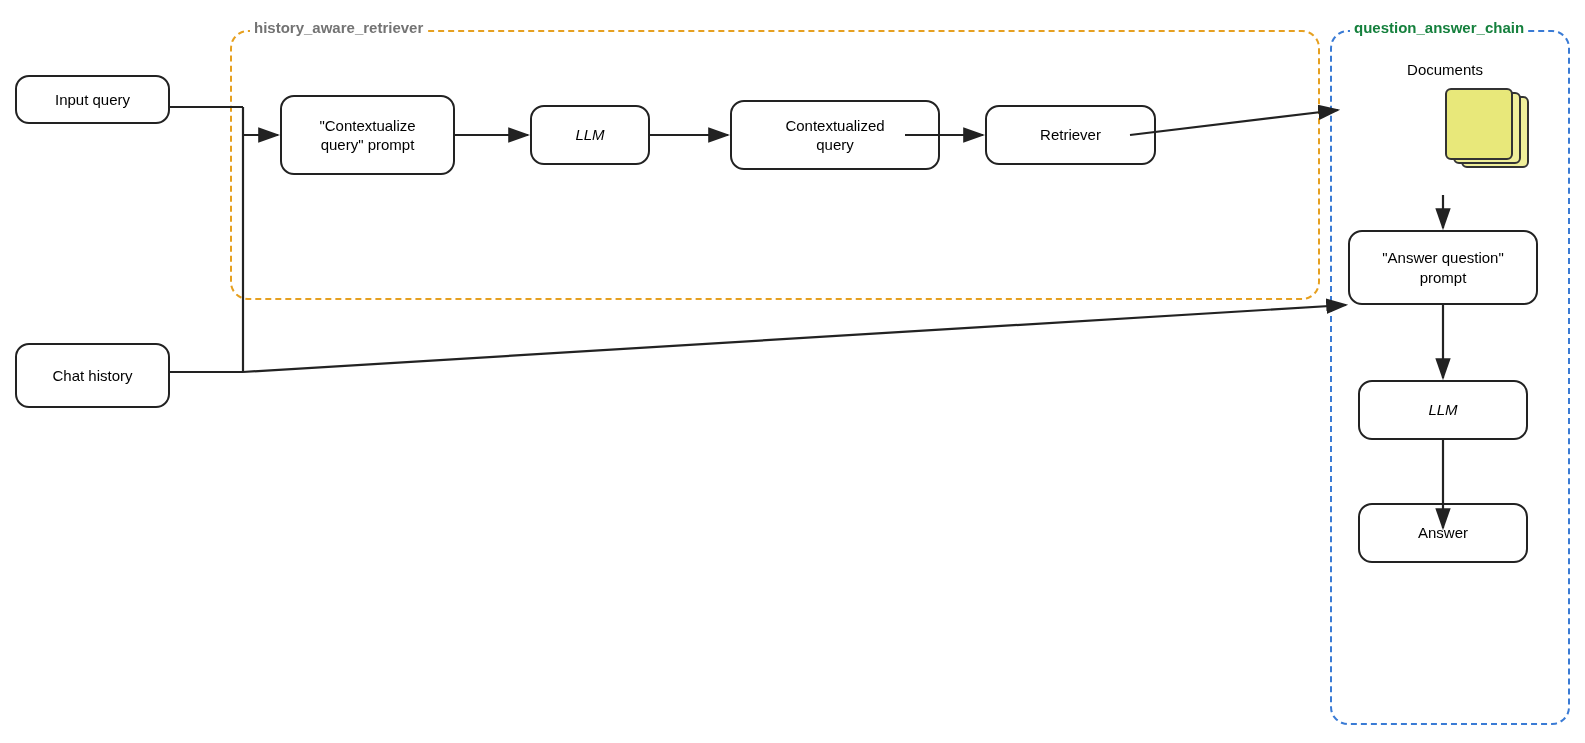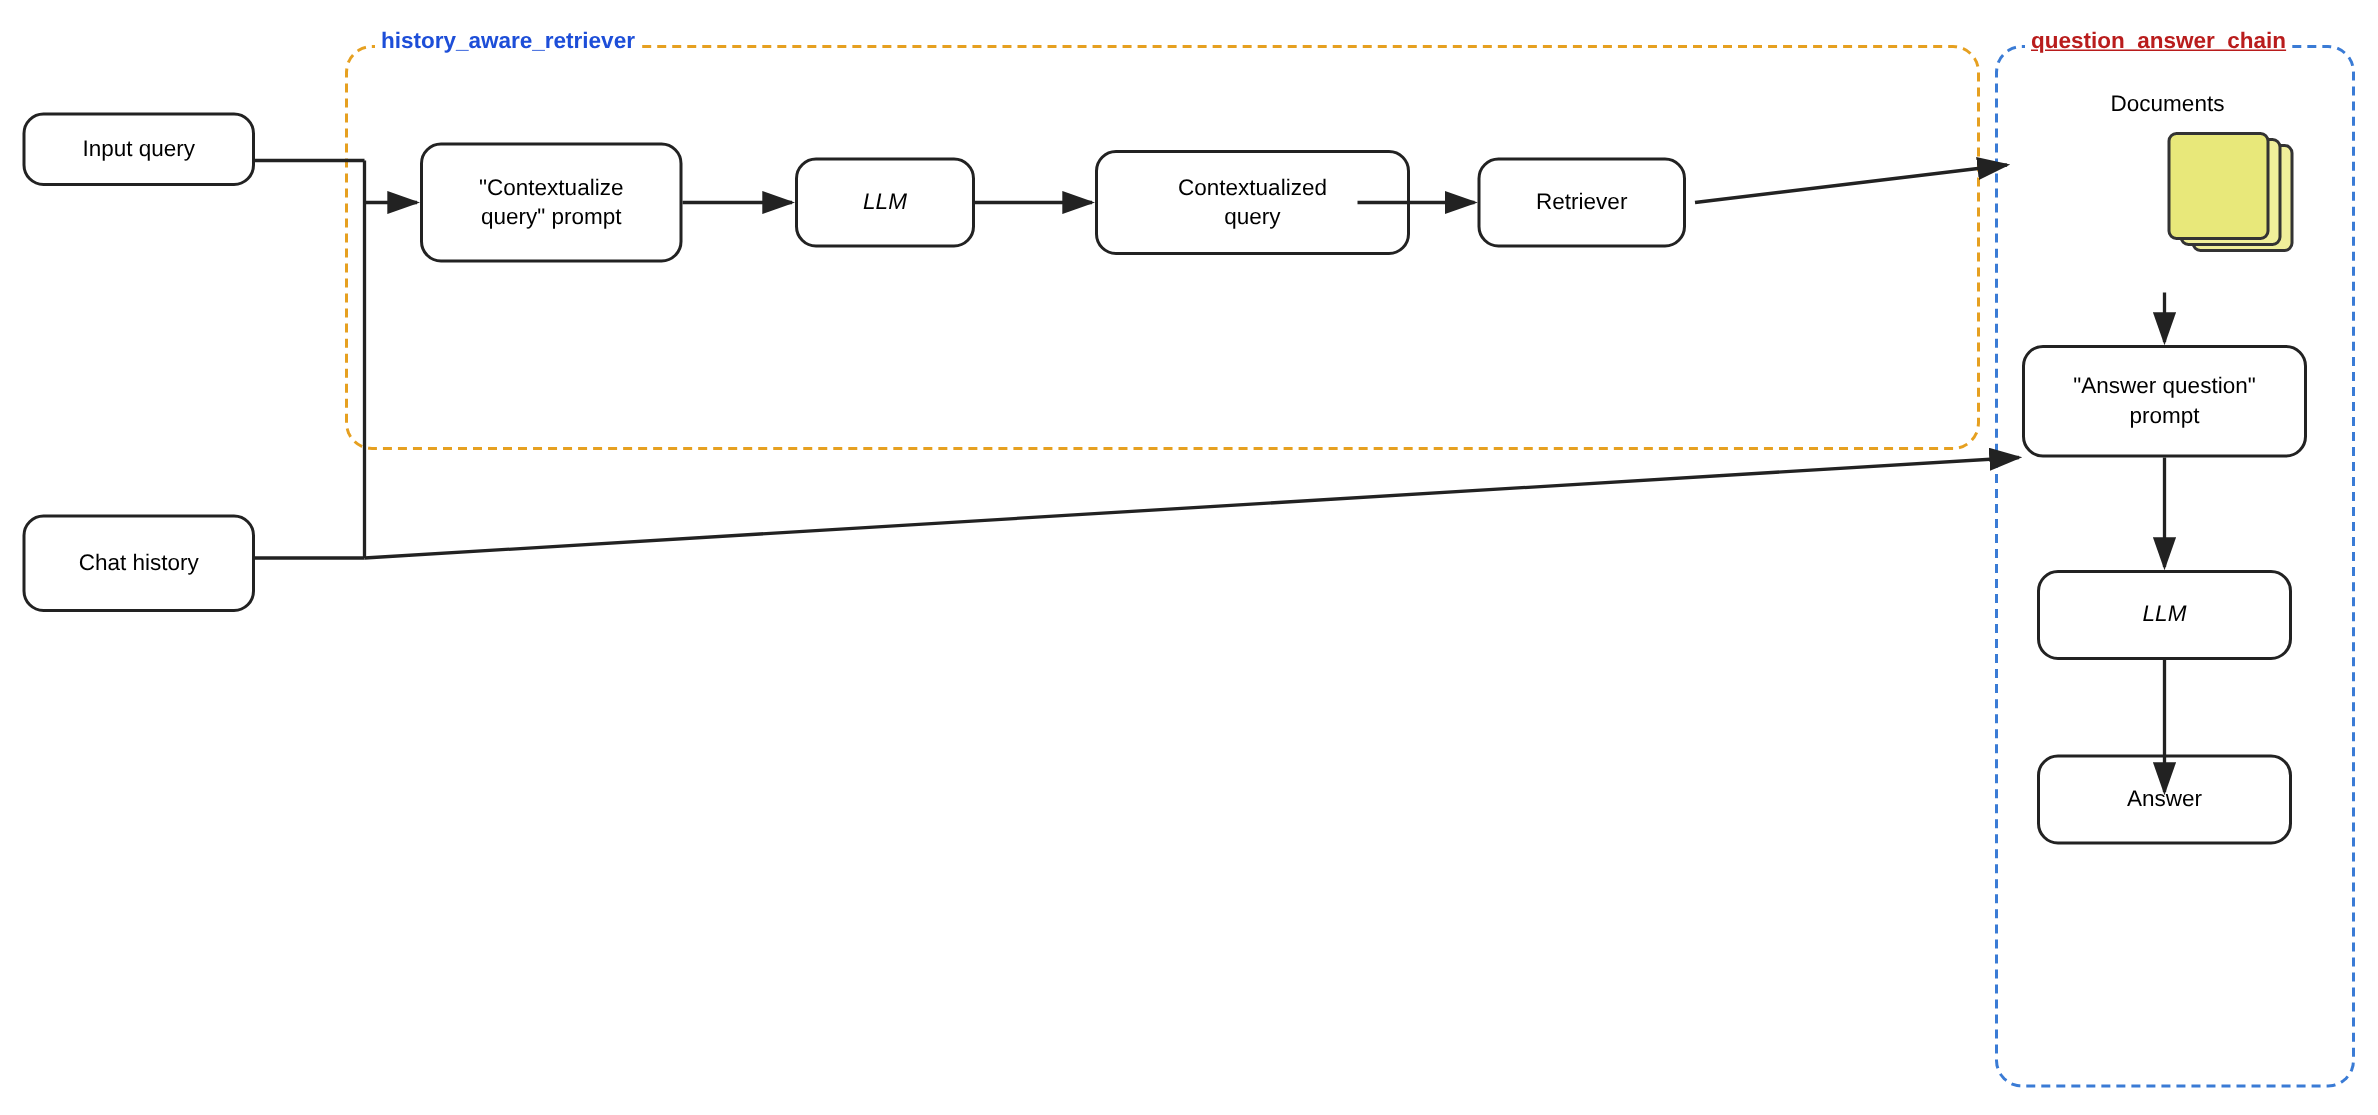--- a/index.html
+++ b/index.html
@@ -46,22 +46,22 @@
     .container-label {
       position: absolute;
       font-size: 15px;
       font-family: 'Segoe UI', cursive, sans-serif;
       font-weight: bold;
       top: -13px;
       left: 18px;
       background: #fff;
       padding: 0 4px;
     }
-    .label-orange { color: #1d4ed8; }
-    .label-blue { color: #b91c1c; text-decoration: underline; }
+    .label-orange { color: #737373; }
+    .label-blue { color: #15803d; }
 
     svg.arrows {
       position: absolute;
       top: 0;
       left: 0;
       width: 1585px;
       height: 743px;
       pointer-events: none;
       overflow: visible;
     }
@@ -102,21 +102,21 @@
 
   <div class="box" style="left:530px; top:105px; width:120px; height:60px; font-style:italic;">
     <span>LLM</span>
   </div>
 
   <div class="box" style="left:730px; top:100px; width:210px; height:70px;">
     <span style="white-space:pre-line;">Contextualized
 query</span>
   </div>
 
-  <div class="box" style="left:985px; top:105px; width:139px; height:60px;">
+  <div class="box" style="left:985px; top:105px; width:171px; height:60px;">
     <span>Retriever</span>
   </div>
 
   <div class="box" style="left:1340px; top:52px; width:210px; height:140px; border:none; background:transparent; align-items:flex-start; padding:0;">
     <span style="position:absolute; top:8px; left:50%; transform:translateX(-50%); font-size:15px;text-align:center;">Documents</span>
 
     <div style="position:absolute; top:36px; left:50%; transform:translateX(-50%);">
       <div style="position:absolute; left:16px; top:8px; width:68px; height:72px; border:2.5px solid #333; border-radius:6px; background:#f0ef9a;"></div>
       <div style="position:absolute; left:8px; top:4px; width:68px; height:72px; border:2.5px solid #333; border-radius:6px; background:#f0ef9a;"></div>
       <div style="position:absolute; left:0px; top:0px; width:68px; height:72px; border:2.5px solid #333; border-radius:6px; background:#e8e87a;"></div>

